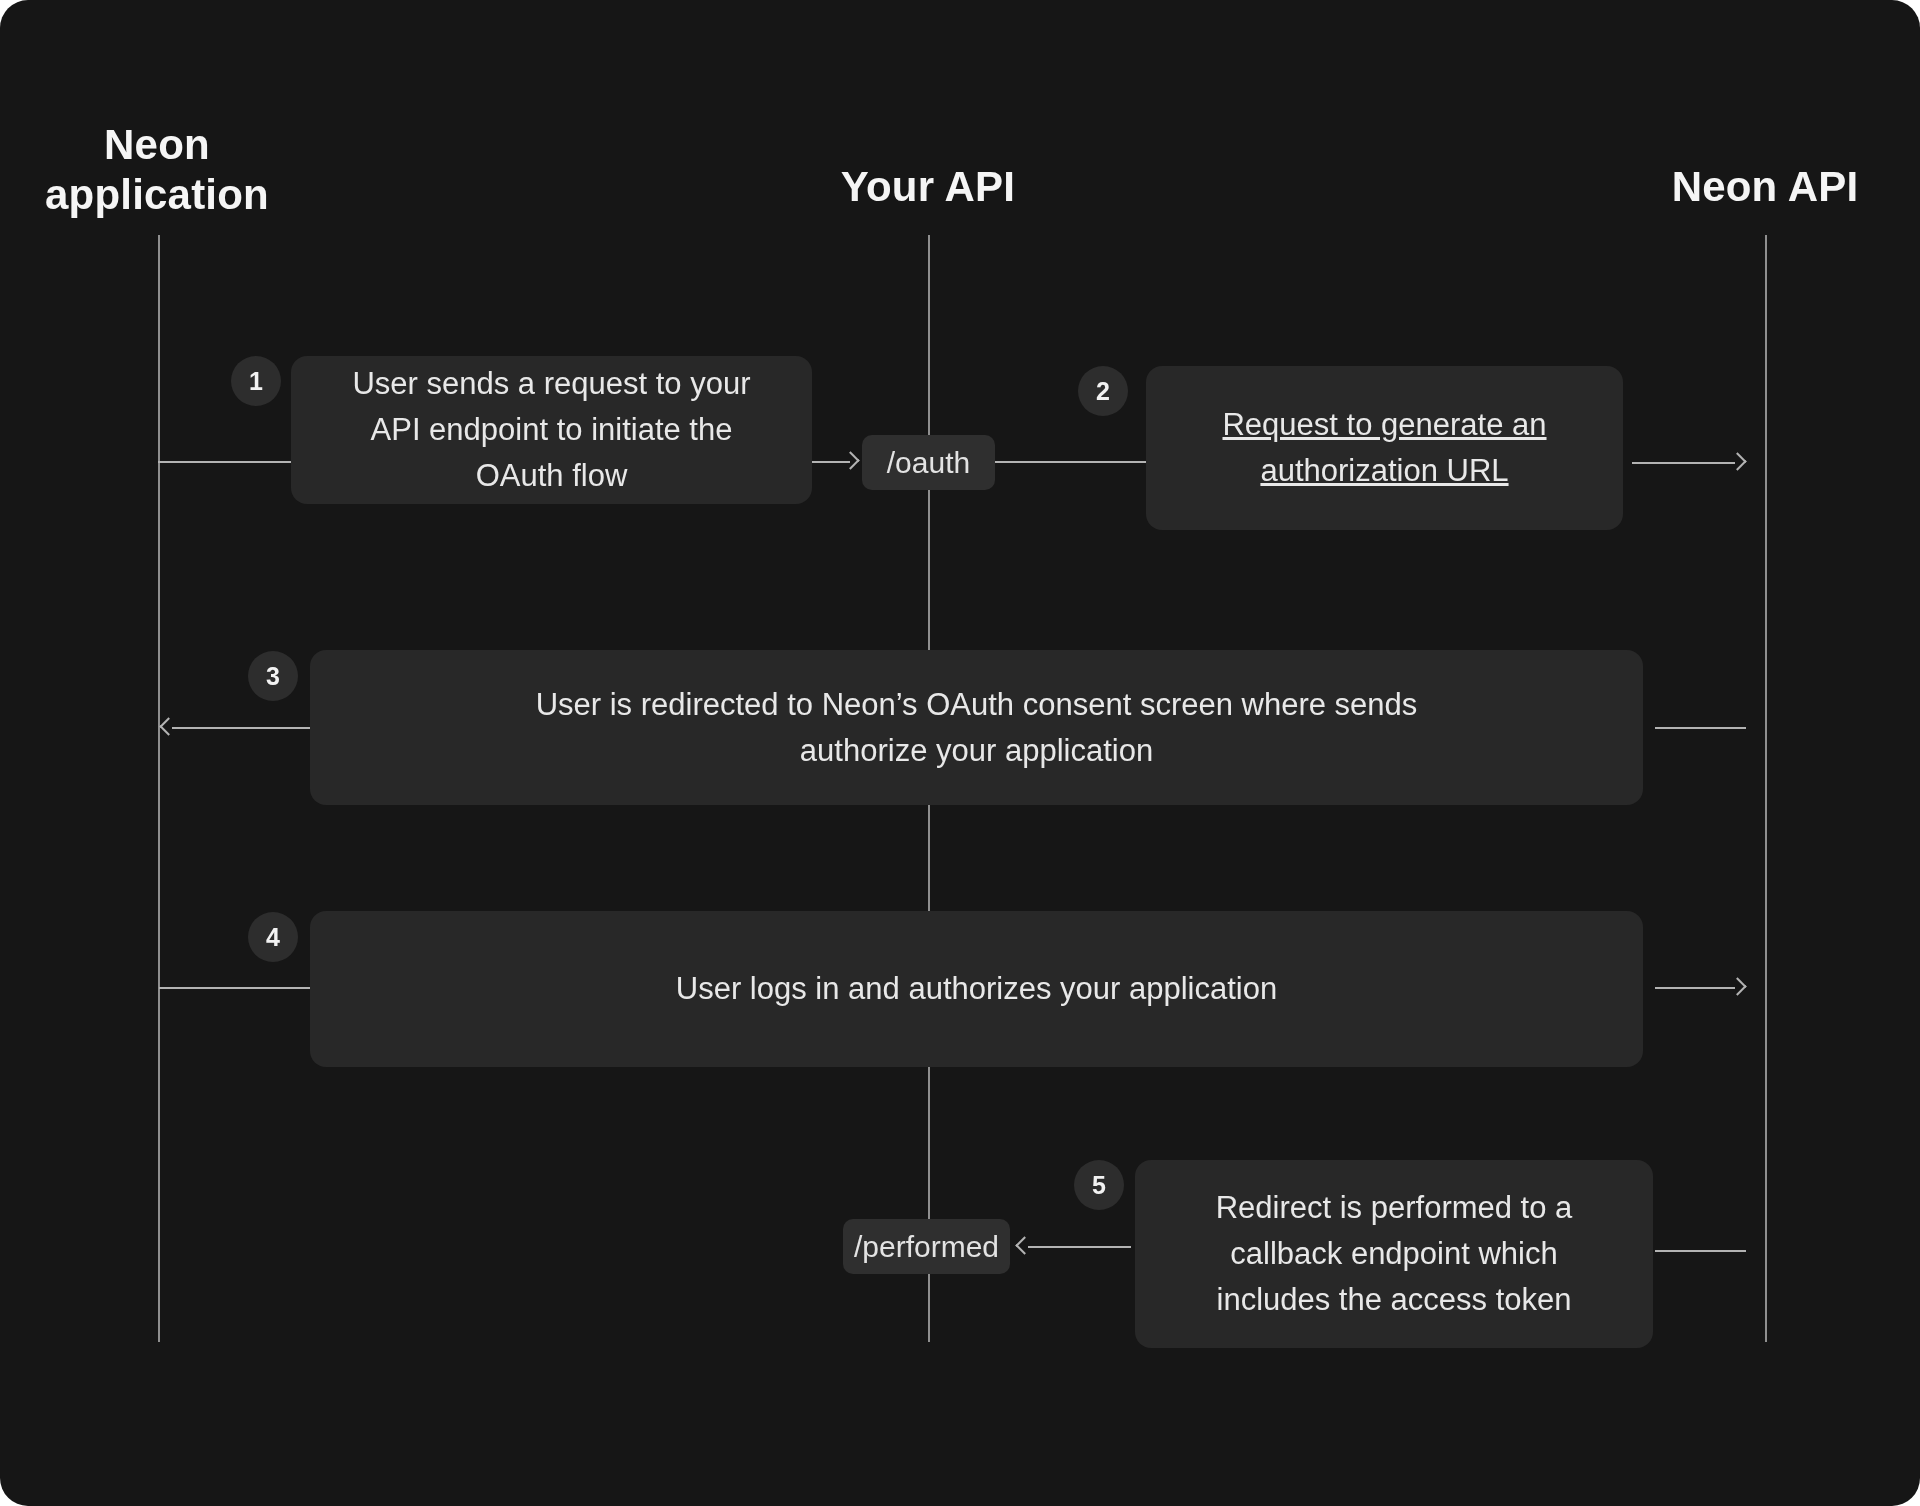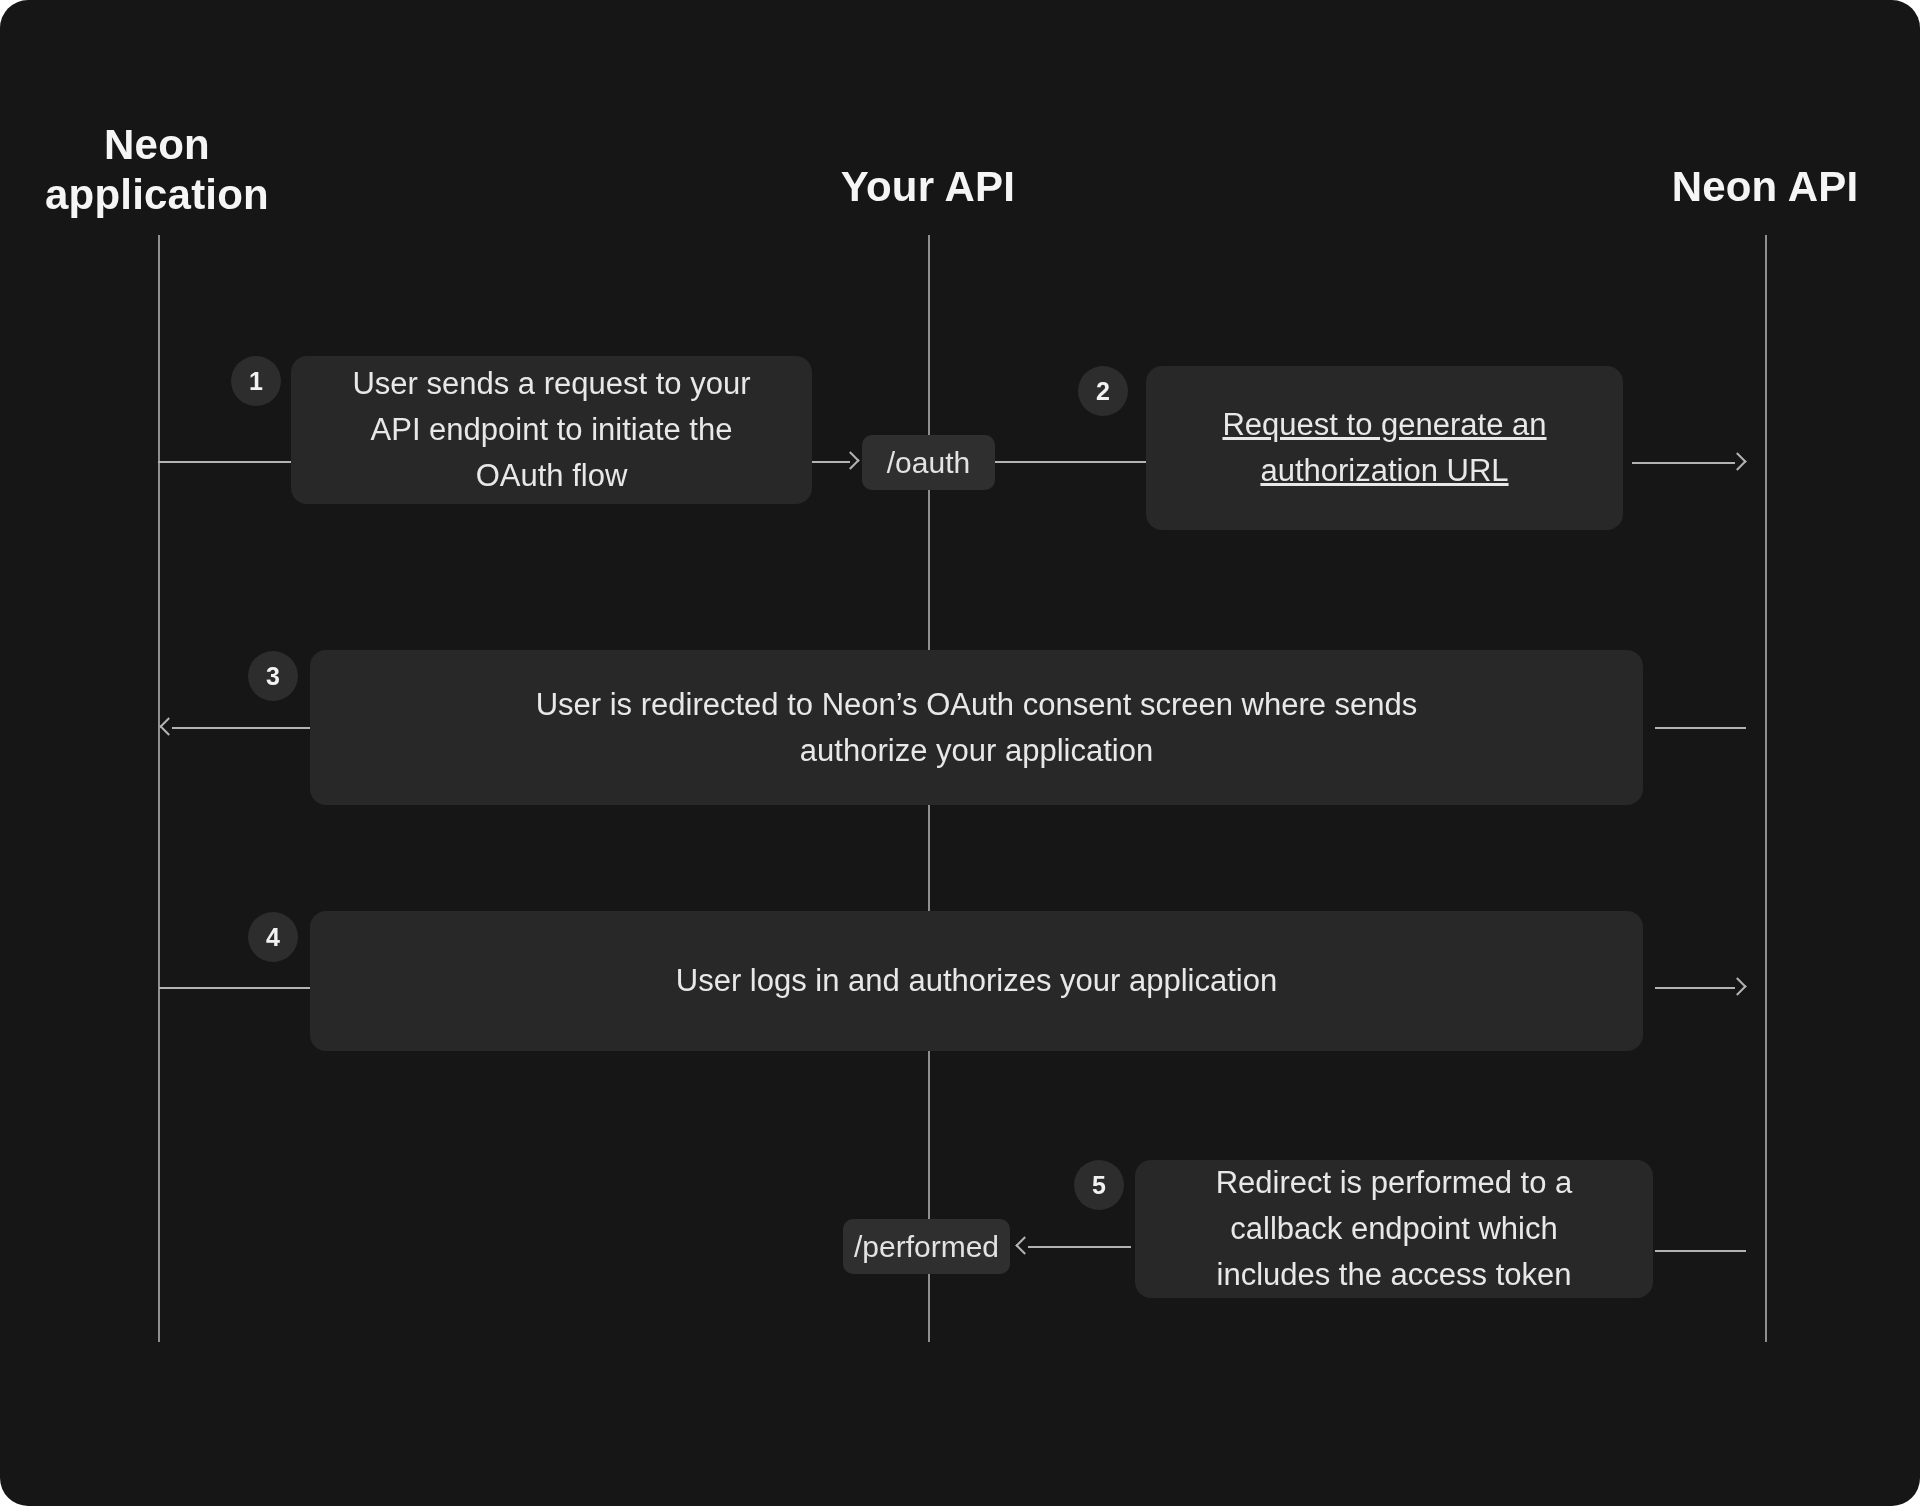--- a/index.html
+++ b/index.html
@@ -82,22 +82,22 @@
   <div class="hline" style="left:1655px;top:987px;width:80px;"></div>
   <span class="arrowhead ah-right" style="left:1731px;top:980px;"></span>
 
   <div class="hline" style="left:1028px;top:1246px;width:103px;"></div>
   <span class="arrowhead ah-left" style="left:1018px;top:1239px;"></span>
   <div class="hline" style="left:1655px;top:1250px;width:91px;"></div>
 
   <div class="msg-box" style="left:291px;top:356px;width:521px;height:148px;">User sends a request to your API endpoint to initiate the OAuth flow</div>
   <div class="msg-box" style="left:1146px;top:366px;width:477px;height:164px;text-decoration:underline;">Request to generate an authorization URL</div>
   <div class="msg-box" style="left:310px;top:650px;width:1333px;height:155px;padding:10px 170px;">User is redirected to Neon’s OAuth consent screen where sends authorize your application</div>
-  <div class="msg-box" style="left:310px;top:911px;width:1333px;height:140px;">User logs in and authorizes your application</div>
-  <div class="msg-box" style="left:1135px;top:1160px;width:518px;height:138px;padding:10px 55px;">Redirect is performed to a callback endpoint which includes the access token</div>
+  <div class="msg-box" style="left:310px;top:911px;width:1333px;height:156px;">User logs in and authorizes your application</div>
+  <div class="msg-box" style="left:1135px;top:1160px;width:518px;height:188px;padding:10px 55px;">Redirect is performed to a callback endpoint which includes the access token</div>
 
   <div class="step-circle" style="left:231px;top:356px;">1</div>
   <div class="step-circle" style="left:1078px;top:366px;">2</div>
   <div class="step-circle" style="left:248px;top:651px;">3</div>
   <div class="step-circle" style="left:248px;top:912px;">4</div>
   <div class="step-circle" style="left:1074px;top:1160px;">5</div>
 
   <div class="endpoint-badge" style="left:862px;top:435px;width:133px;">/oauth</div>
   <div class="endpoint-badge" style="left:843px;top:1219px;width:167px;">/performed</div>
 

